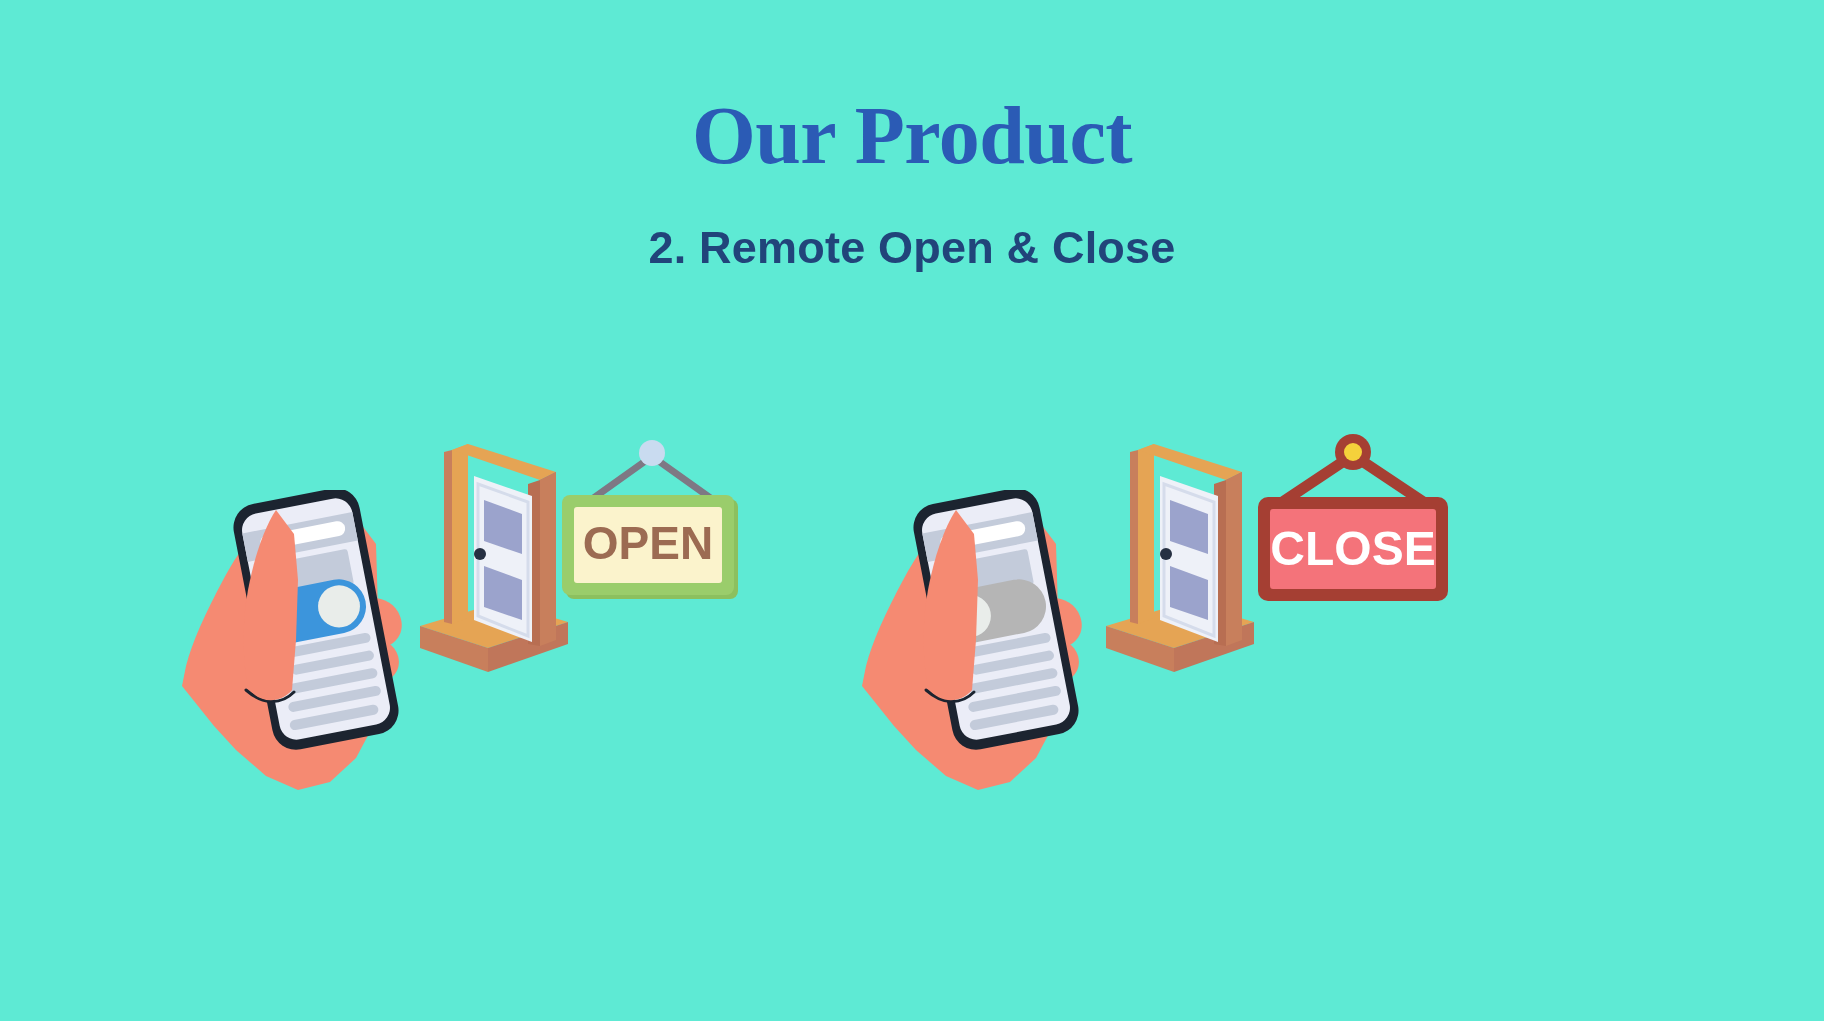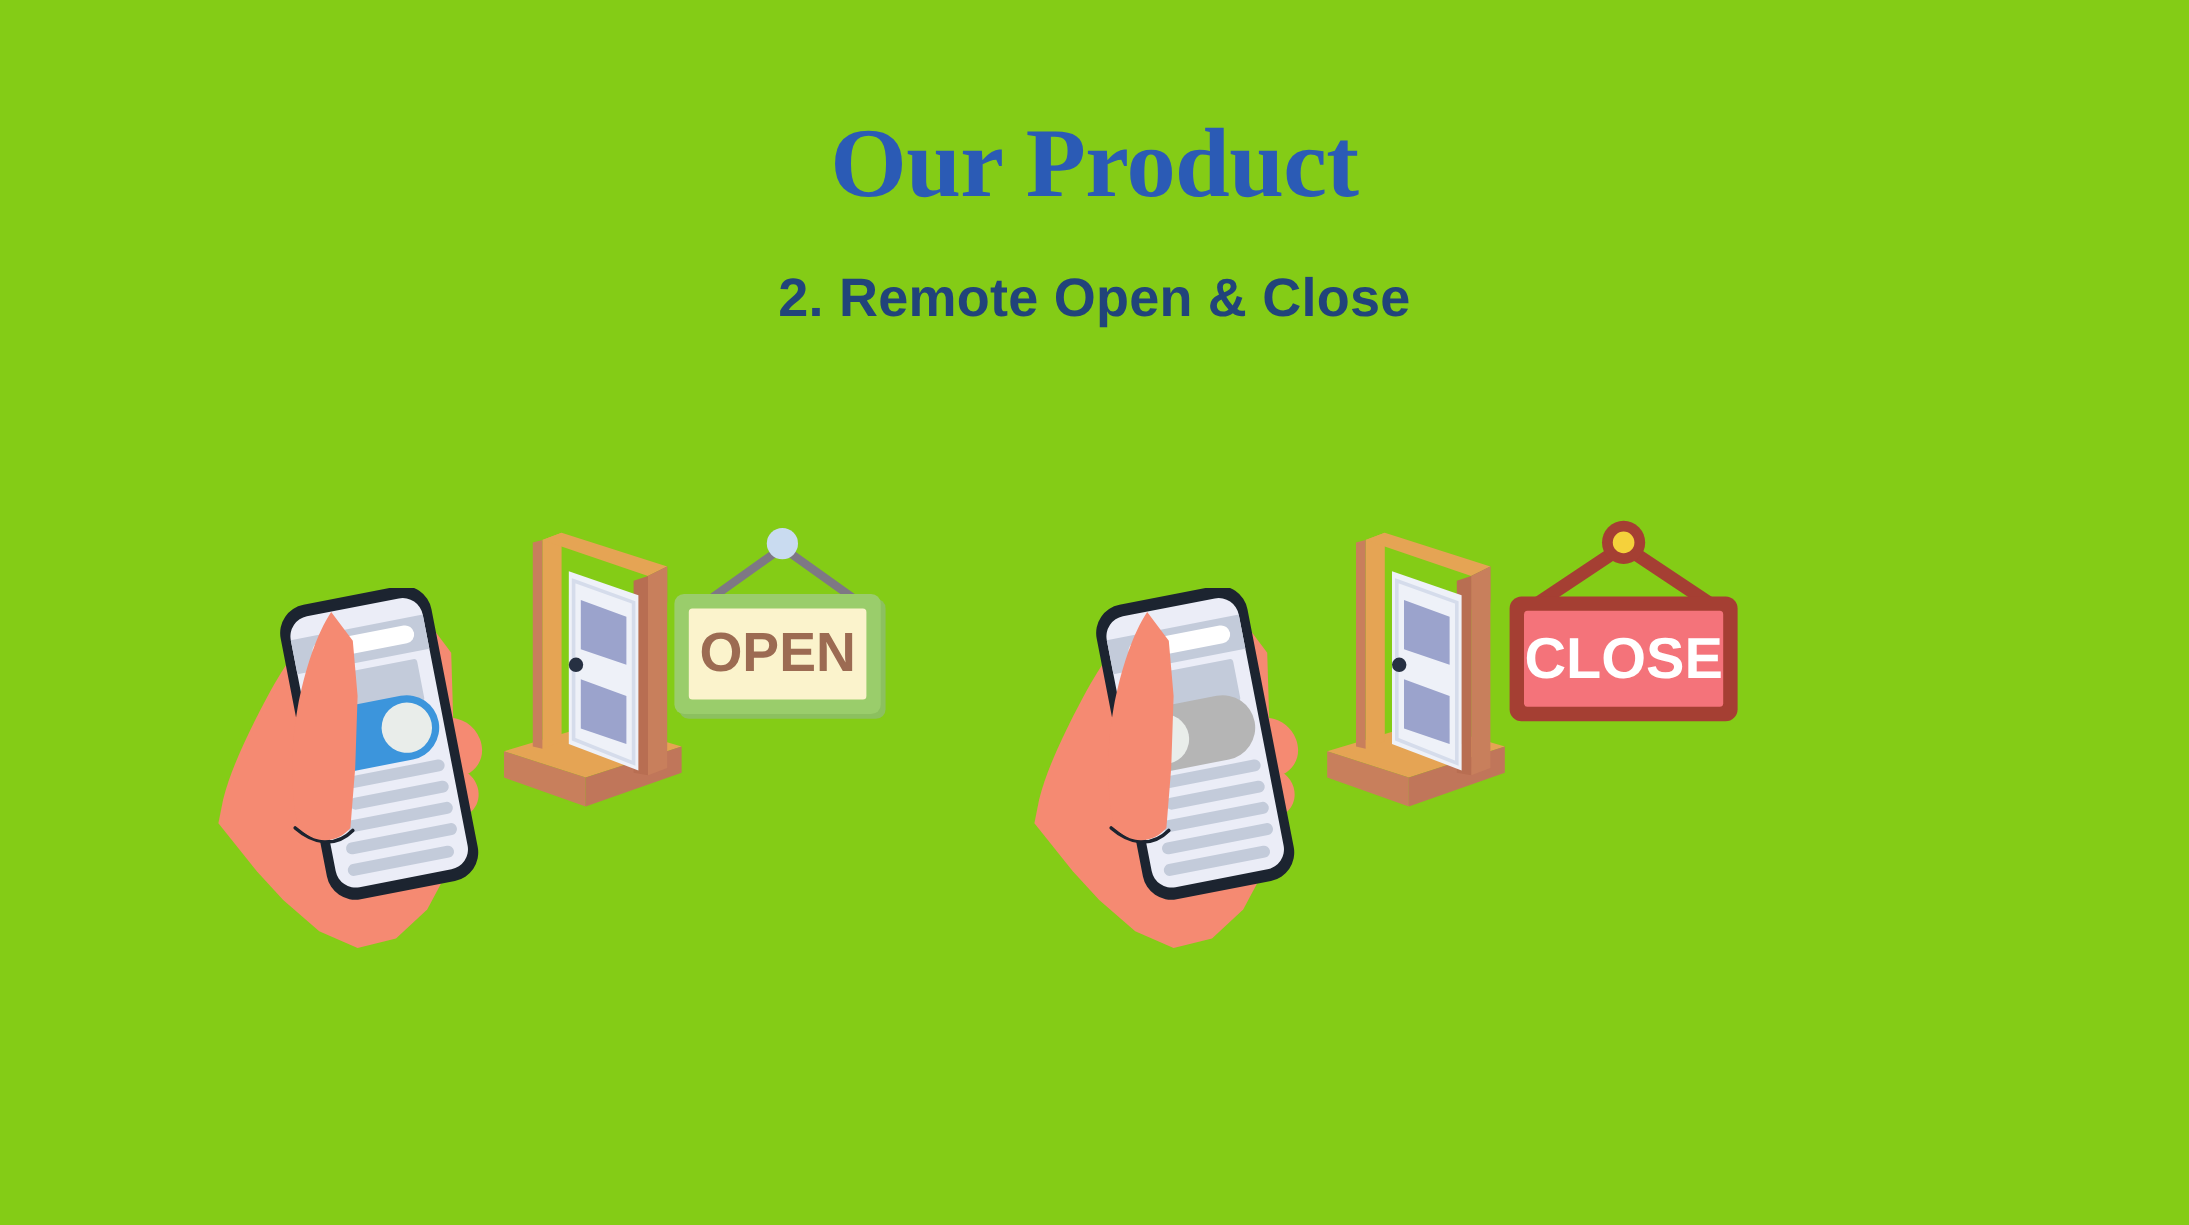--- a/index.html
+++ b/index.html
@@ -12,21 +12,21 @@
     width: 1824px;
     height: 1021px;
     overflow: hidden;
     font-family: "Liberation Sans", sans-serif;
     position: relative;
   }
 
   .slide {
     position: absolute;
     inset: 0;
-    background: #84cc16;
+    background: #5eead4;
   }
 
   
   .page-title {
     position: absolute;
     top: 40px;
     left: 0;
     width: 1824px;
     text-align: center;
     font-family: "Liberation Serif", "DejaVu Serif", serif;

